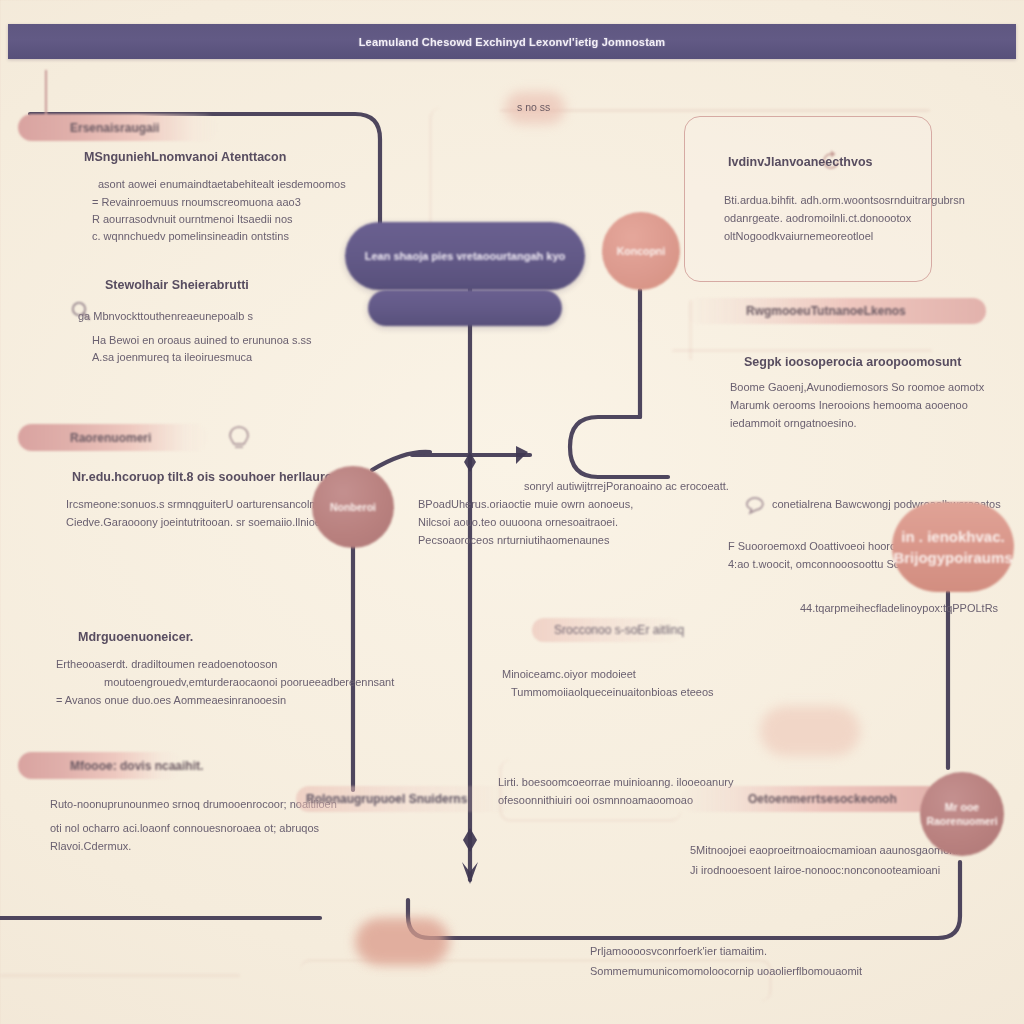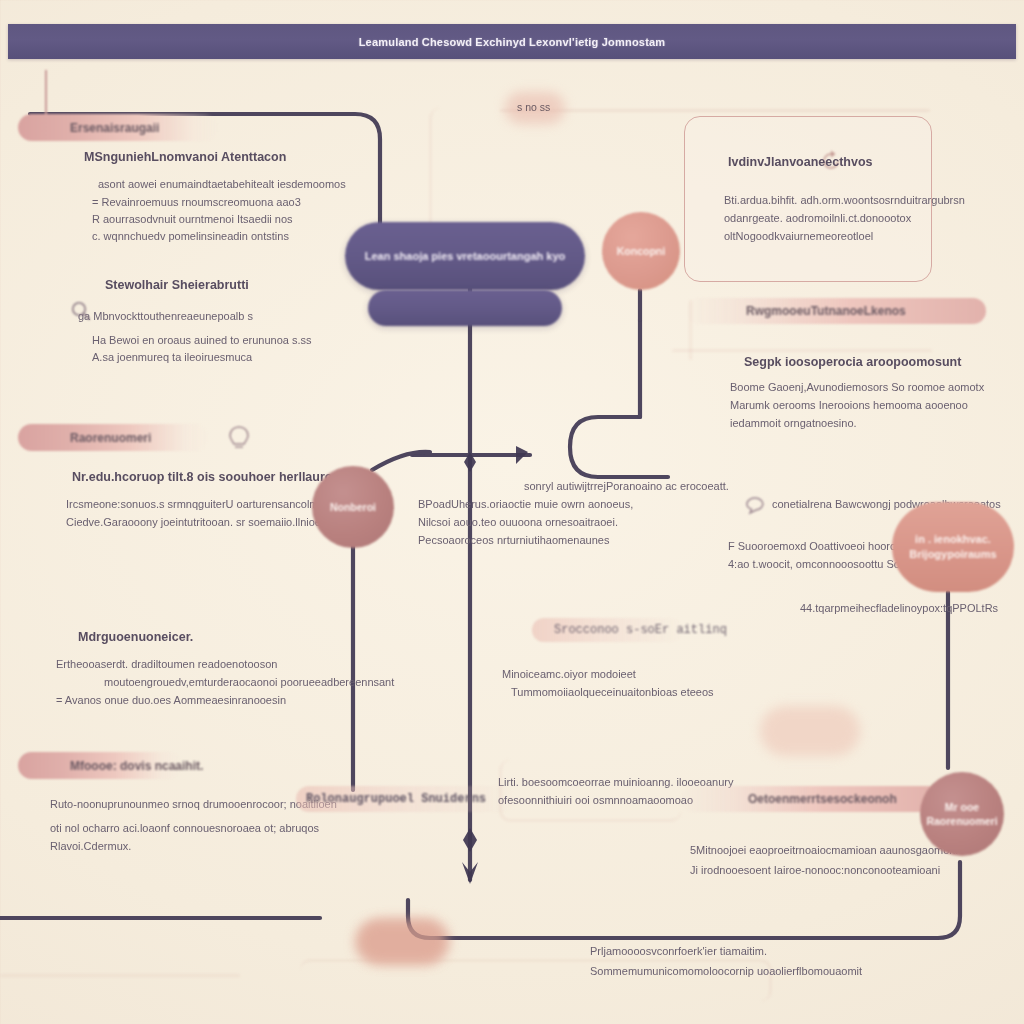--- a/index.html
+++ b/index.html
@@ -52,21 +52,20 @@
   }
   .rosepill span{
     padding-left:52px;font-size:12px;font-weight:700;color:#6b5a63;
     filter:blur(.5px);white-space:nowrap;
   }
   .rosepill.rtl{
     background:linear-gradient(90deg,rgba(246,238,223,0) 0%,rgba(240,211,203,.45) 20%,#eec6be 55%,#e2b2ac 100%);
   }
   .rosepill.faint{
     background:linear-gradient(90deg,rgba(233,186,176,.55) 0%,rgba(240,209,200,.45) 45%,rgba(246,238,223,0) 100%);
-    font-family:Liberation Mono, monospace;
   }
 
   
   .ppill{
     position:absolute;border-radius:40px;
     background:linear-gradient(180deg,#6a6090 0%,#635a88 50%,#58507b 100%);
     display:flex;align-items:center;justify-content:center;
     box-shadow:0 2px 6px rgba(80,65,100,.25);
     filter:blur(.8px);
   }
@@ -83,21 +82,21 @@
   .circ span{color:#fbf2ee;font-size:10.5px;font-weight:700;filter:blur(.55px);line-height:1.35;}
   .c-salmon{background:radial-gradient(circle at 38% 32%,#e5a79b 0%,#dc9a8e 55%,#d4907f 100%);}
   .c-mauve{background:radial-gradient(circle at 38% 32%,#c4908f 0%,#b9817f 55%,#ae7776 100%);}
 
   .spill{
     position:absolute;border-radius:46px;
     background:linear-gradient(180deg,#e0a396 0%,#d9968a 55%,#d28e80 100%);
     display:flex;align-items:center;justify-content:center;flex-direction:column;
     filter:blur(.9px);text-align:center;
   }
-  .spill span{color:#fbf0ec;font-size:11px;font-weight:700;filter:blur(.55px);line-height:1.4;}
+  .spill span{color:#fbf0ec;font-size:15px;font-weight:700;filter:blur(.55px);line-height:1.4;}
 
   
   .card{
     position:absolute;border:1.4px solid #d6aaa3;border-radius:16px;
     background:rgba(250,241,231,.35);filter:blur(.7px);
   }
 
   
   .ghost{position:absolute;border:1.2px solid rgba(214,160,150,.32);border-radius:10px;filter:blur(1.4px);}
   .ghostfill{position:absolute;border-radius:30px;filter:blur(6px);opacity:.55;}

